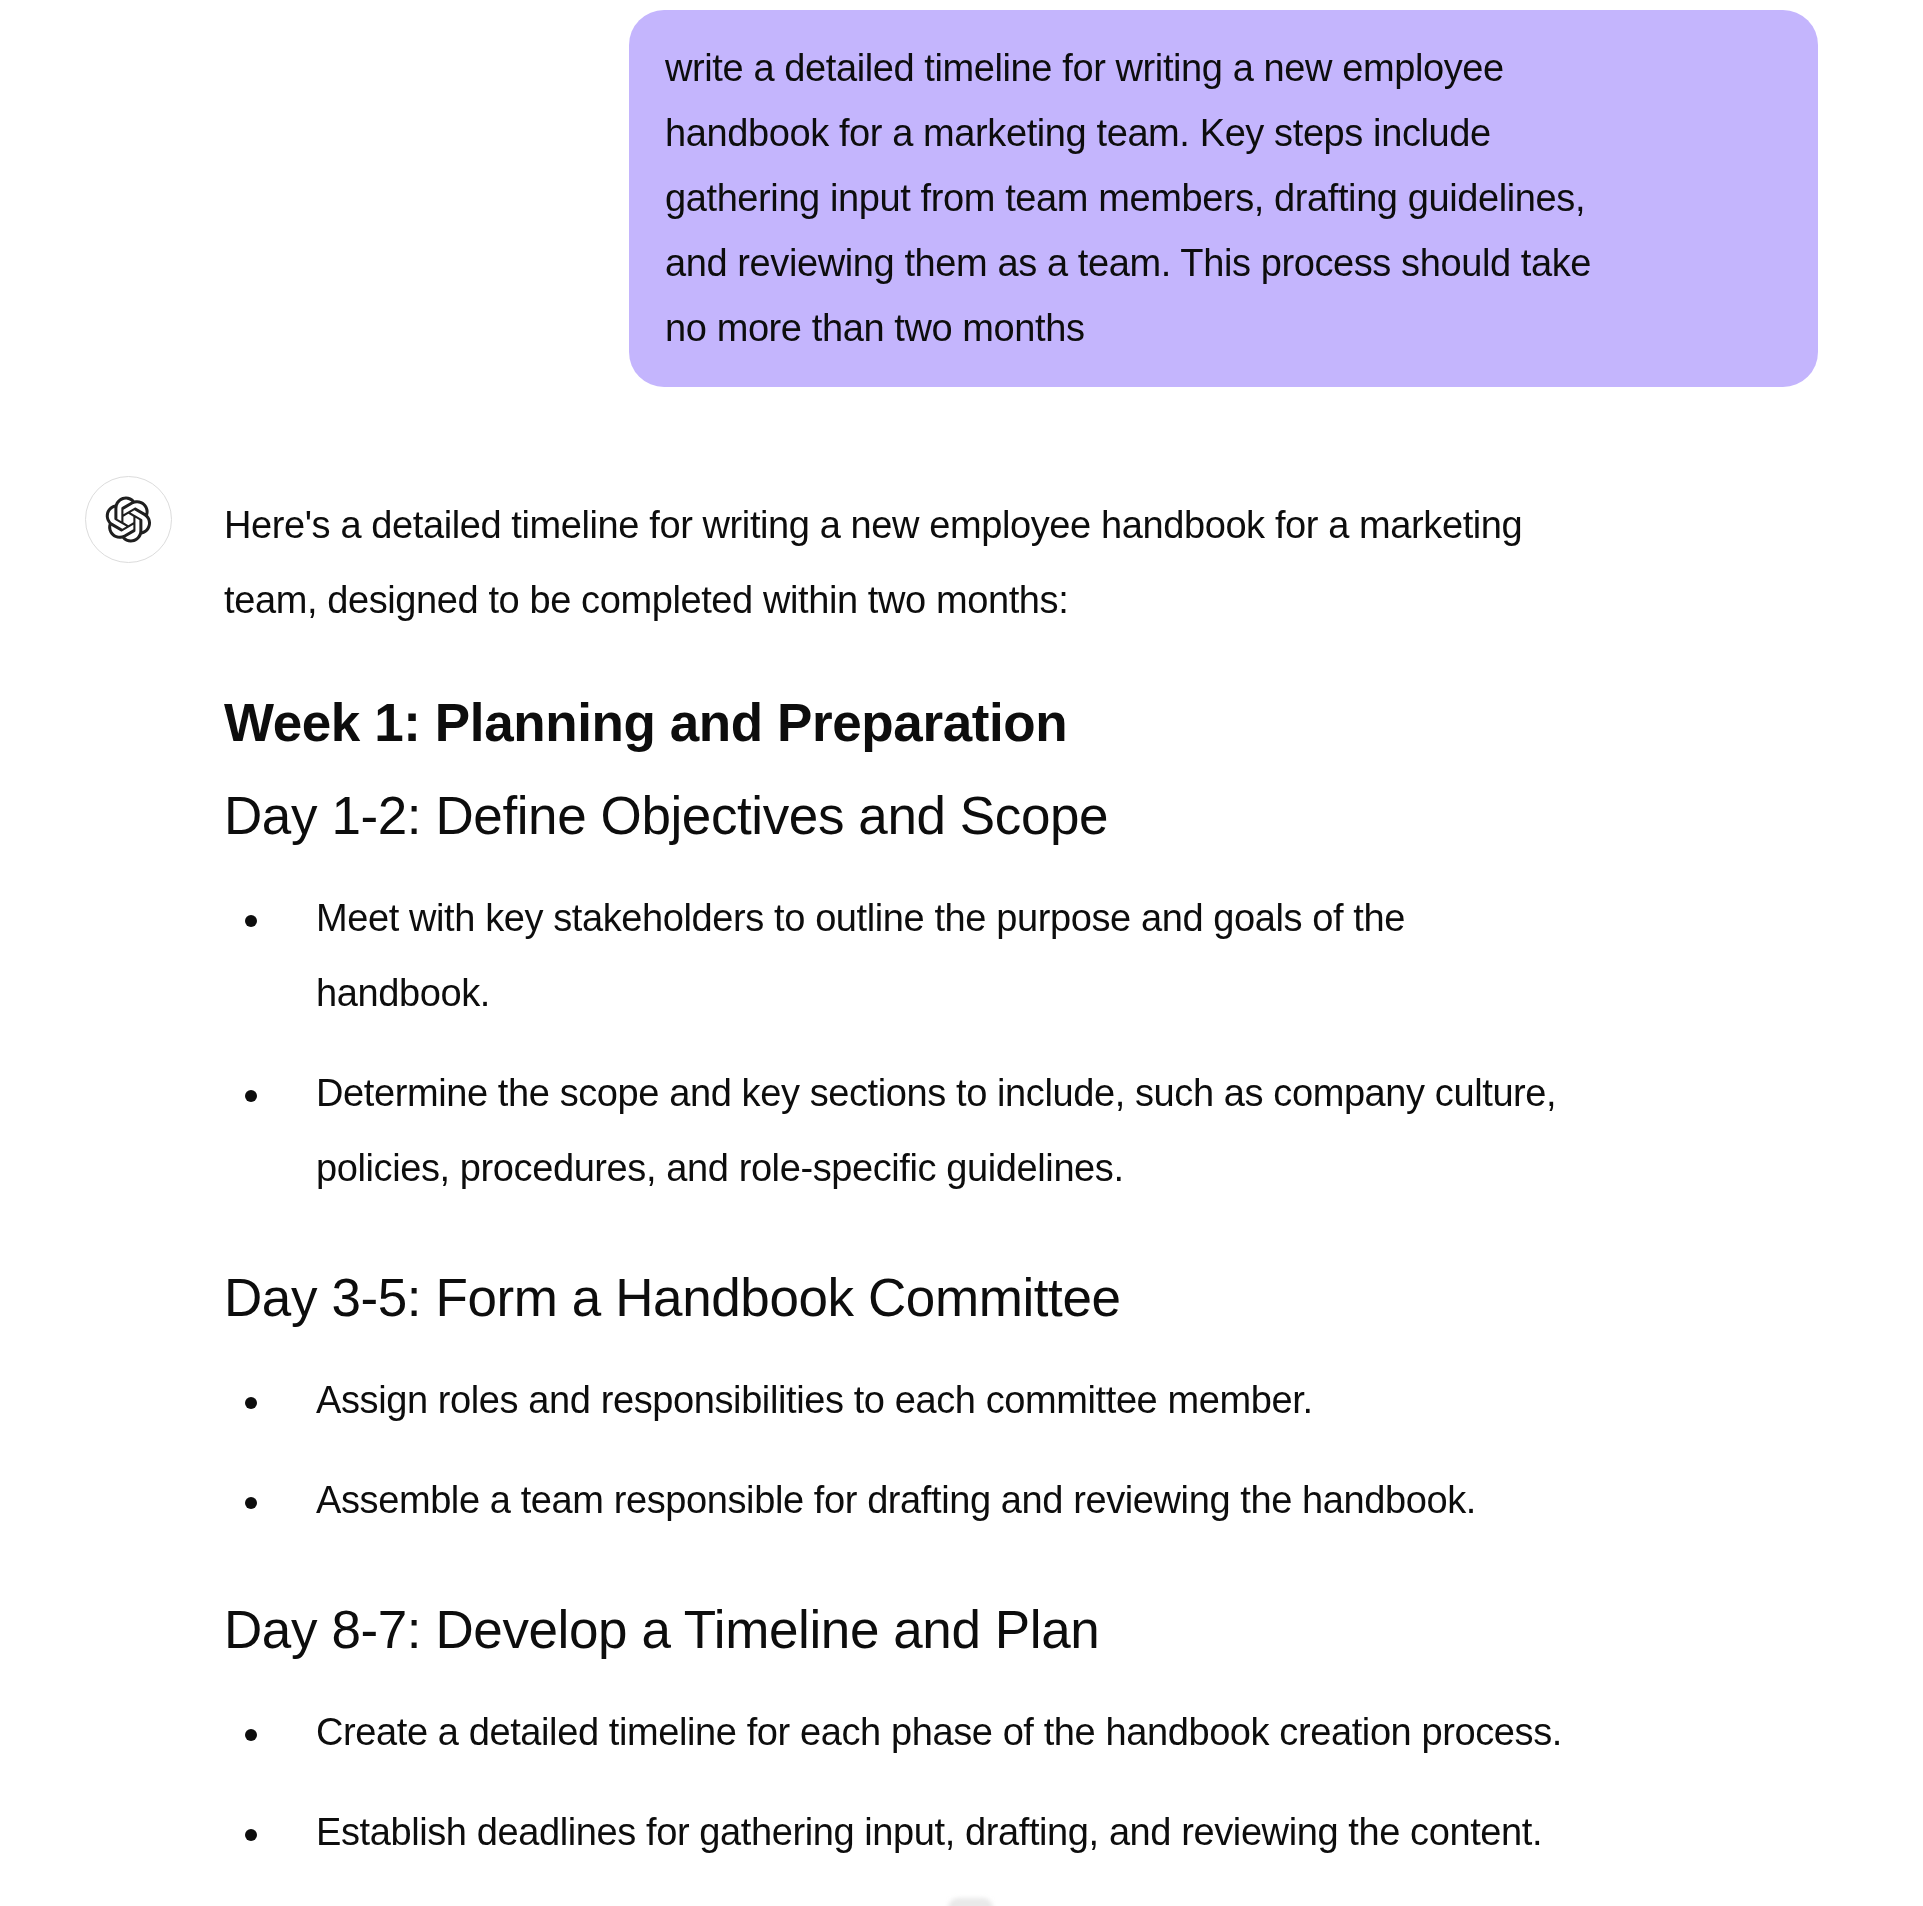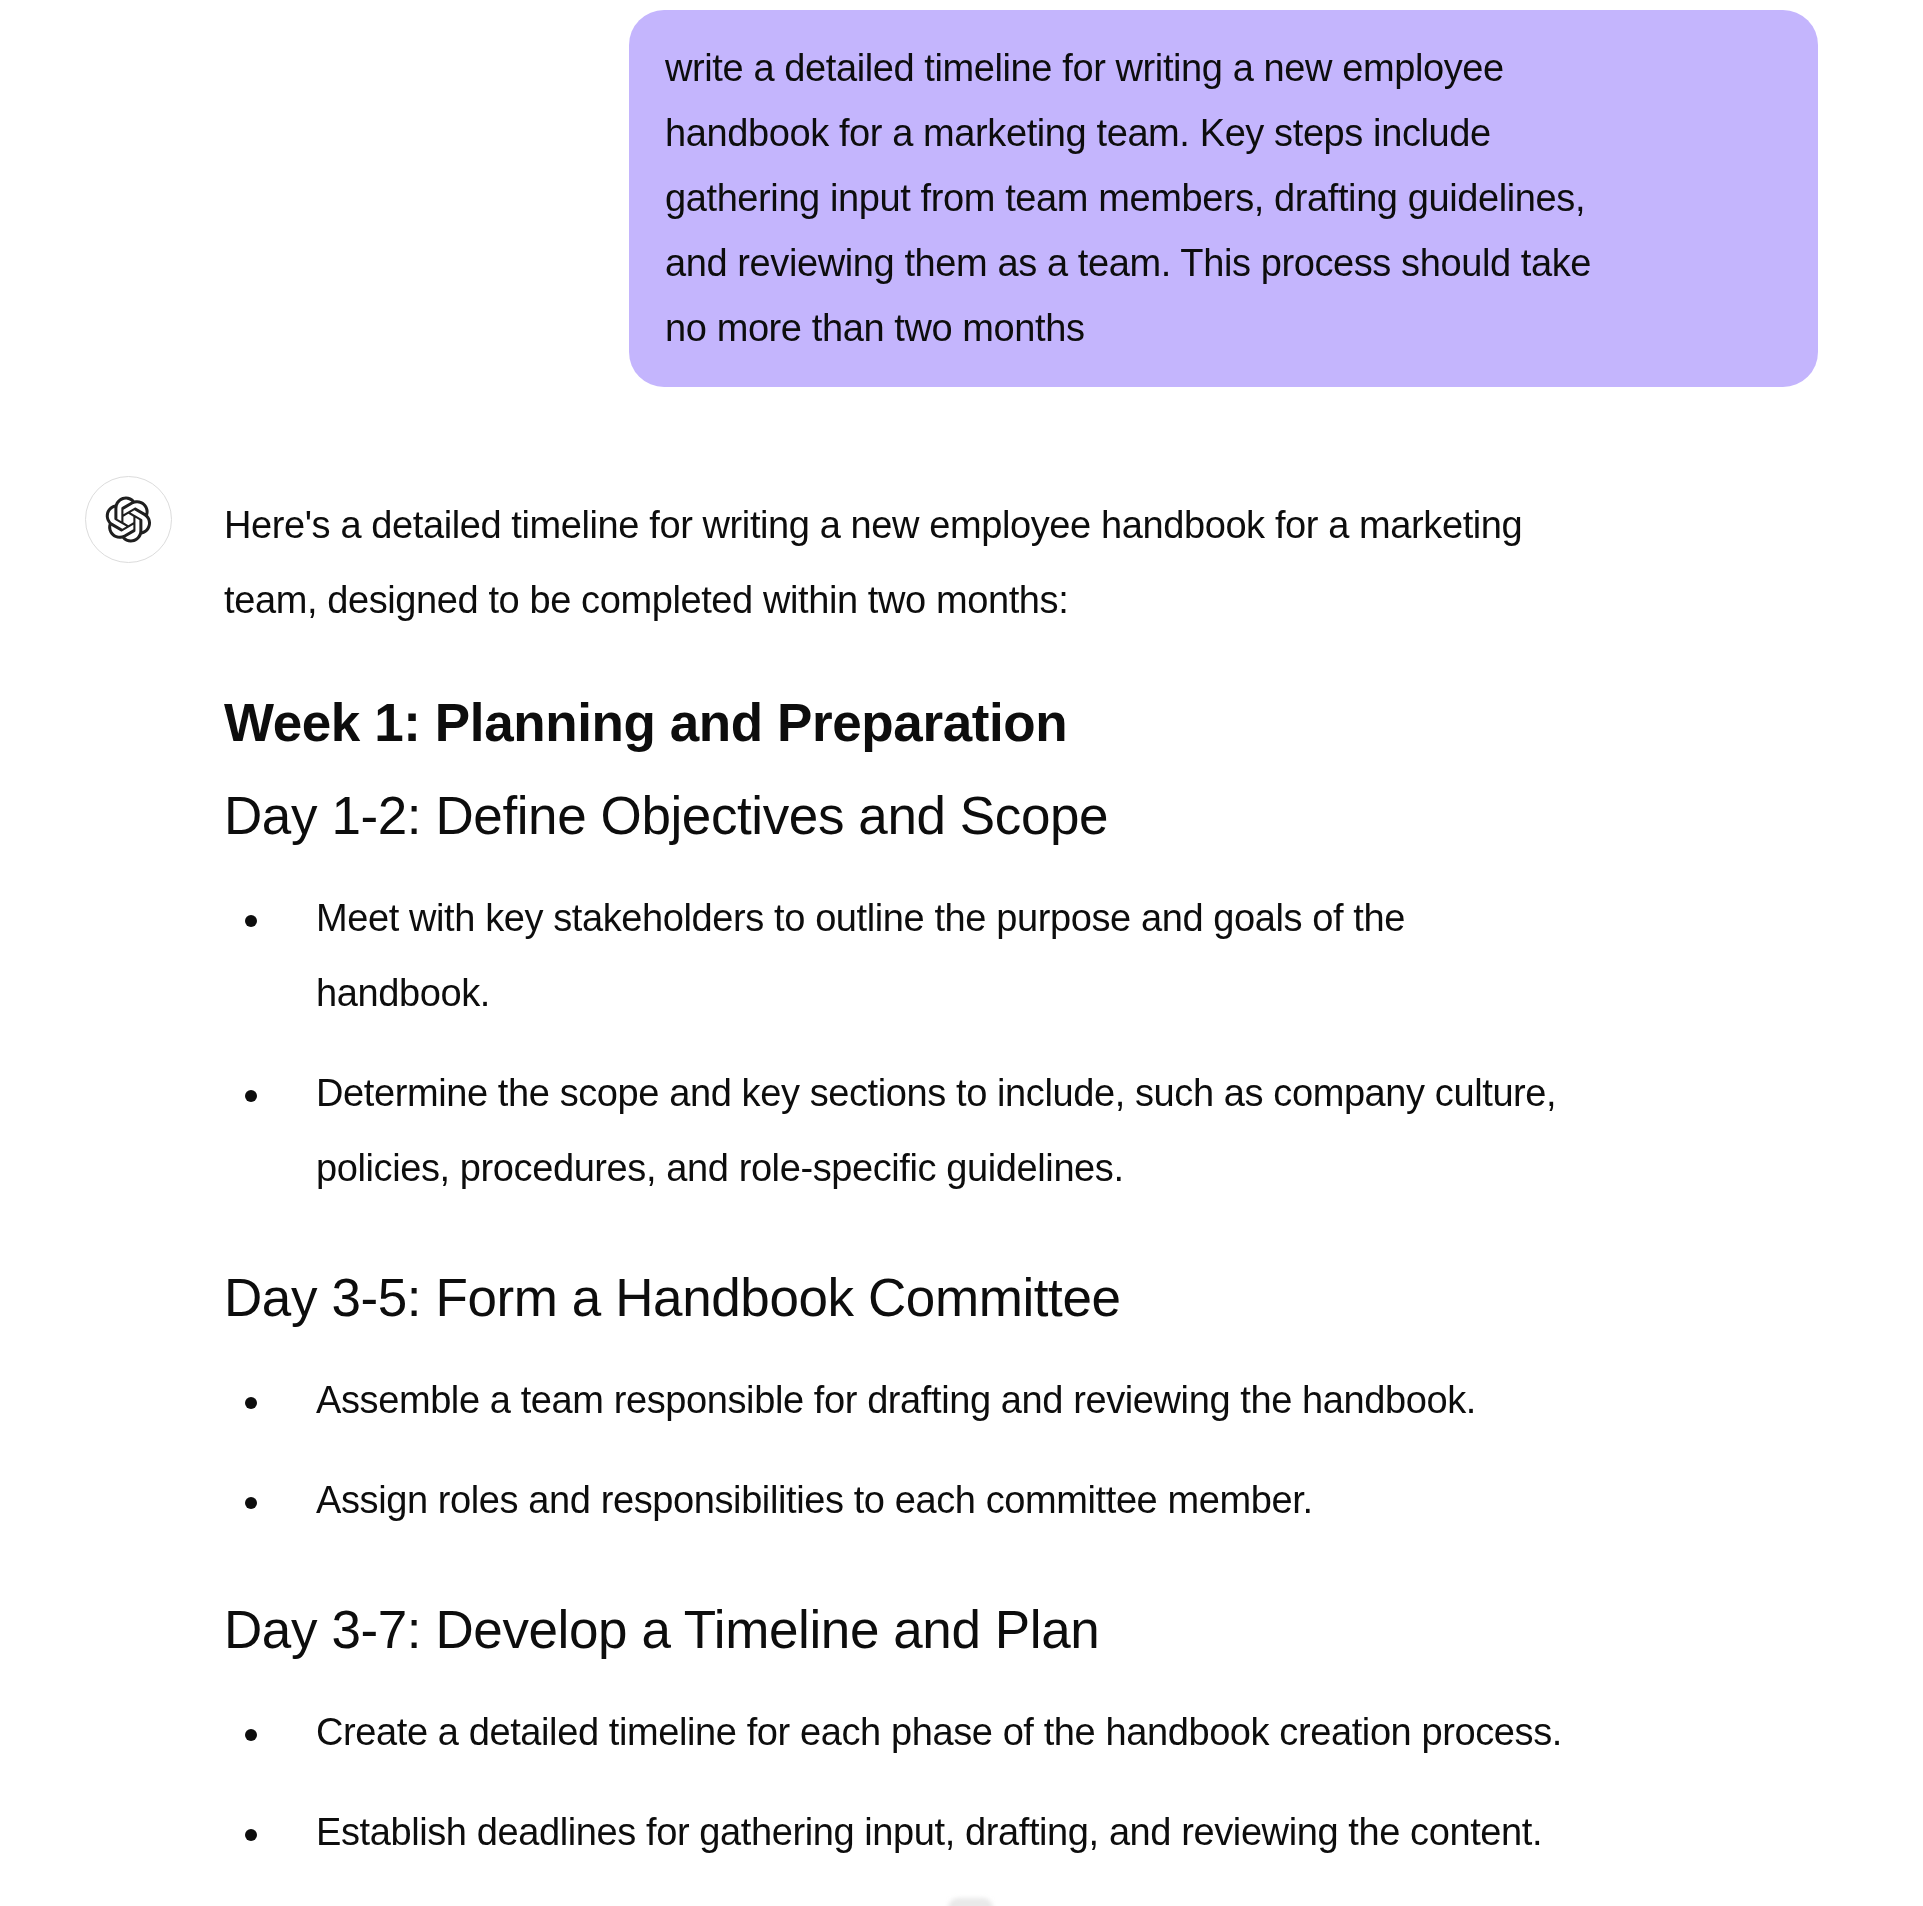--- a/index.html
+++ b/index.html
@@ -111,25 +111,25 @@
     <h4>Day 1-2: Define Objectives and Scope</h4>
     <ul>
       <li>Meet with key stakeholders to outline the purpose and goals of the
 handbook.</li>
       <li>Determine the scope and key sections to include, such as company culture,
 policies, procedures, and role-specific guidelines.</li>
     </ul>
 
     <h4>Day 3-5: Form a Handbook Committee</h4>
     <ul>
+      <li>Assign roles and responsibilities to each committee member.</li>
       <li>Assemble a team responsible for drafting and reviewing the handbook.</li>
-      <li>Assign roles and responsibilities to each committee member.</li>
     </ul>
 
-    <h4>Day 3-7: Develop a Timeline and Plan</h4>
+    <h4>Day 8-7: Develop a Timeline and Plan</h4>
     <ul>
       <li>Create a detailed timeline for each phase of the handbook creation process.</li>
       <li>Establish deadlines for gathering input, drafting, and reviewing the content.</li>
     </ul>
   </div>
 
   <div class="scroll-btn"></div>
 
 </main>
 

